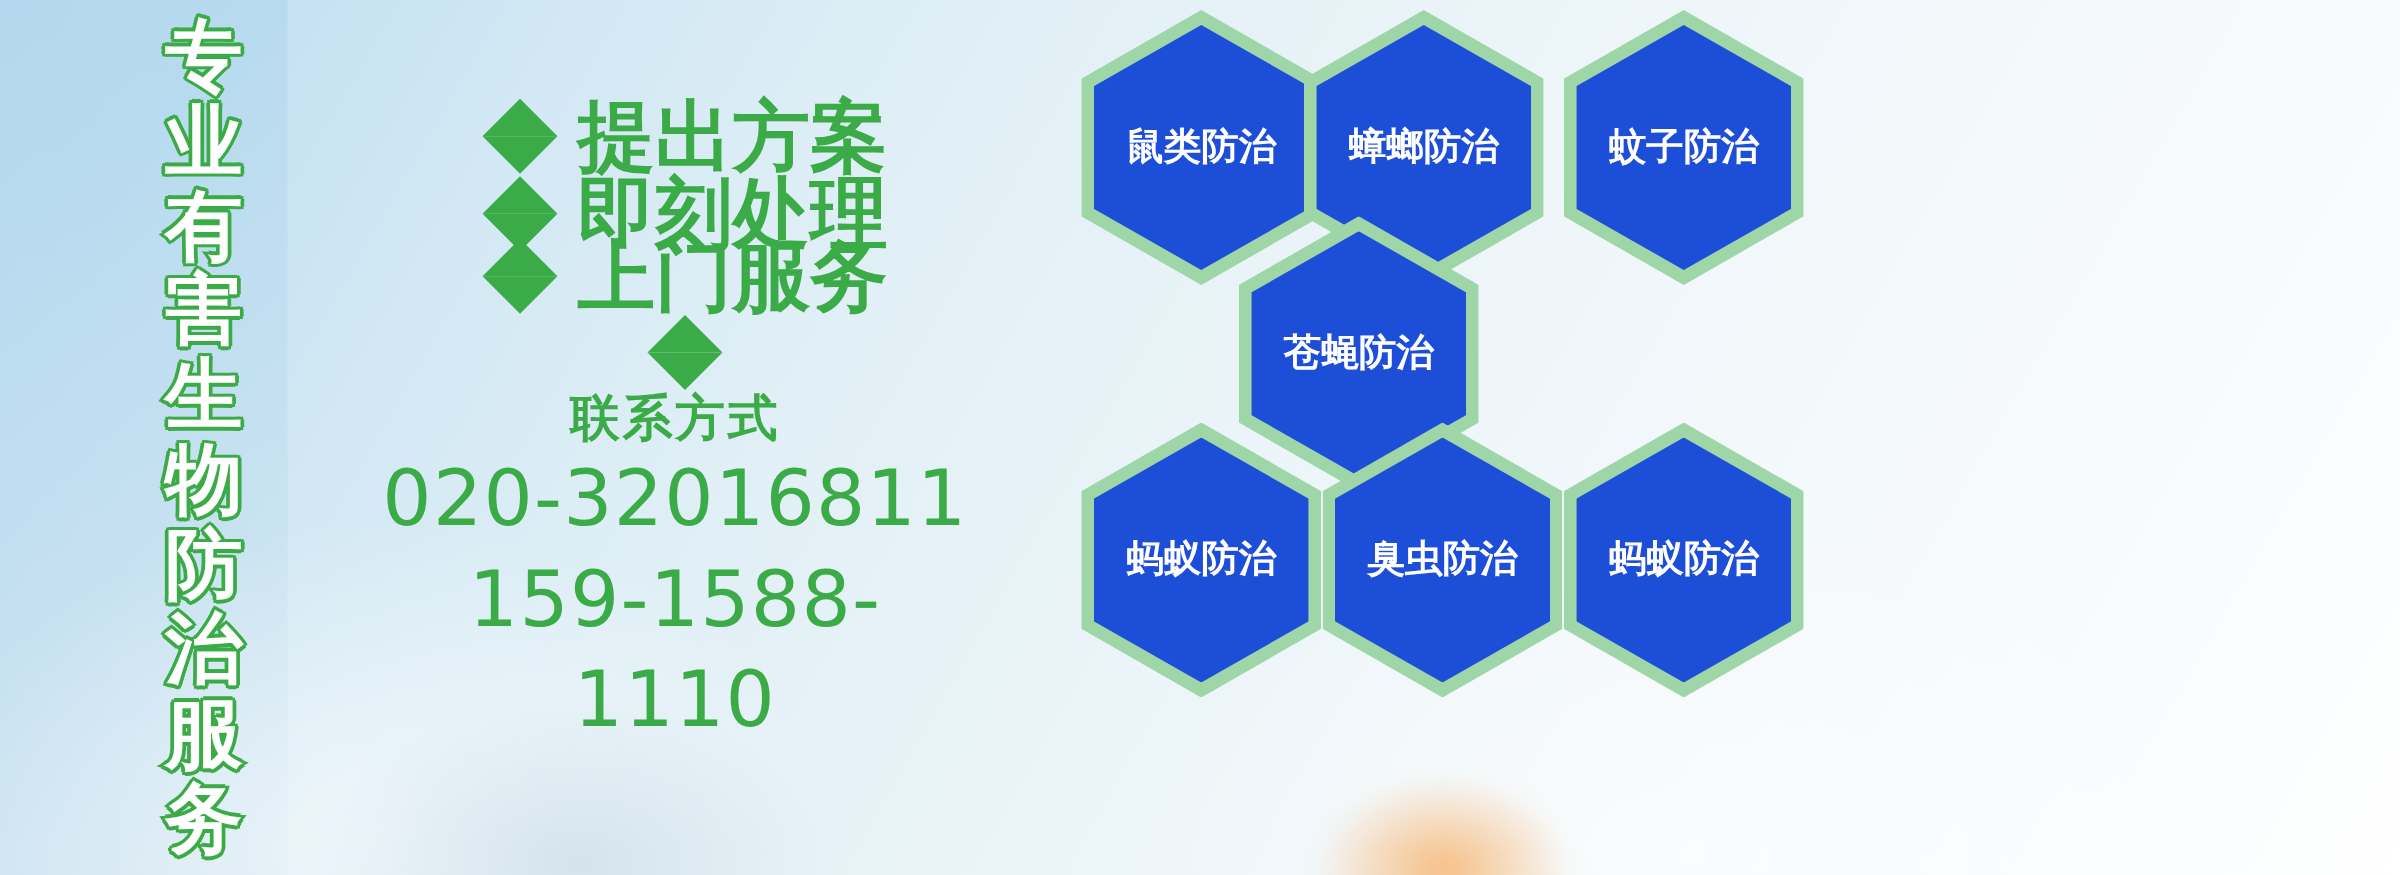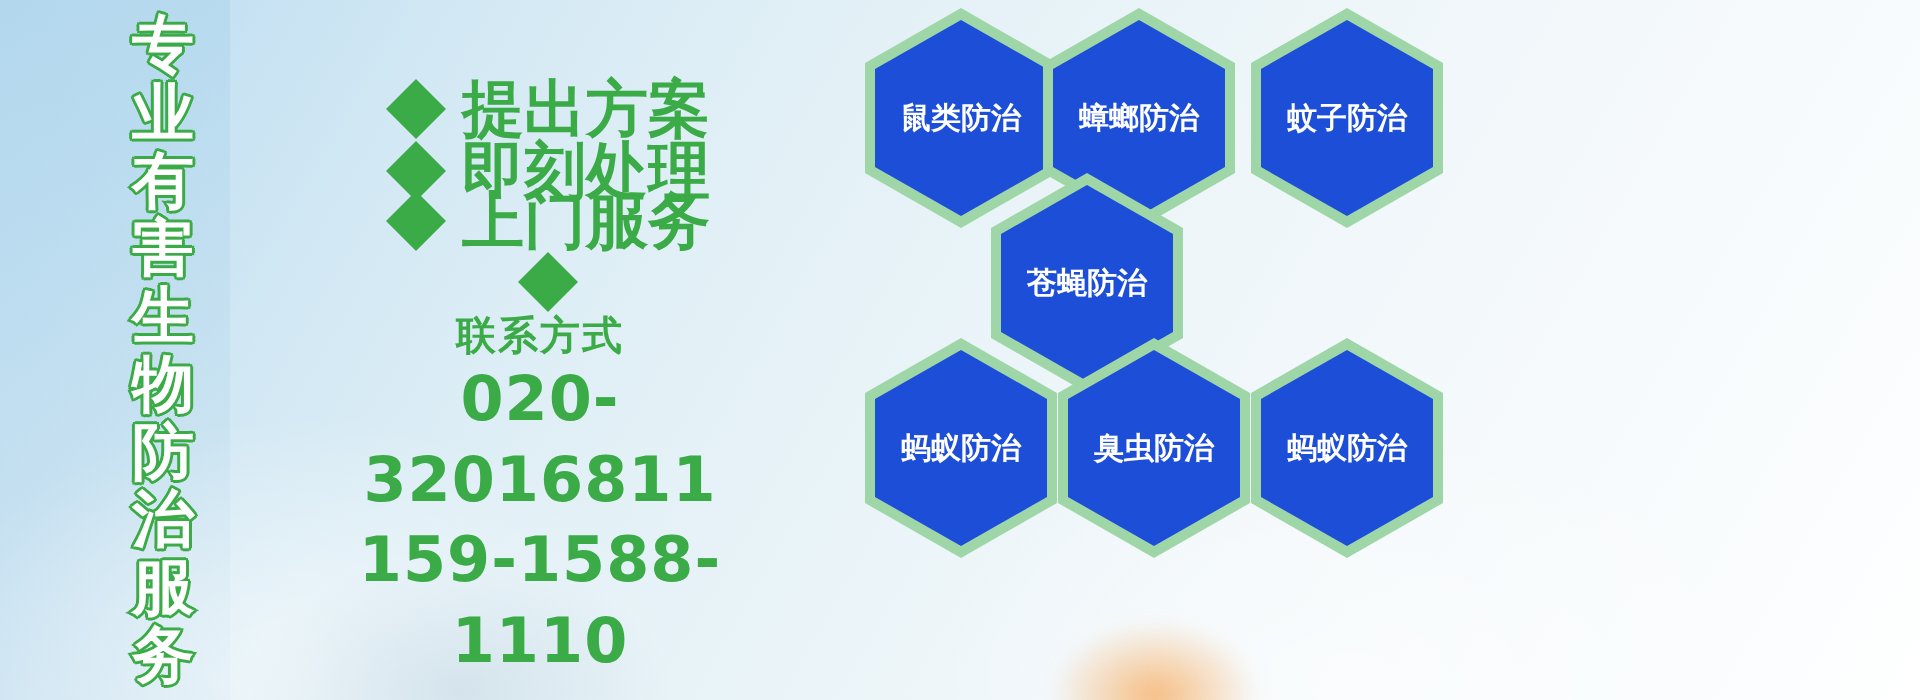--- a/index.html
+++ b/index.html
@@ -152,21 +152,21 @@
     font-family: "DejaVu Sans", "Liberation Sans", sans-serif;
     font-size: 40px;
     font-weight: bold;
     color: #3aab46;
     line-height: 1.18;
     letter-spacing: 2px;
   }
   #contact .contact-phone {
     font-family: "DejaVu Sans", "Liberation Sans", sans-serif;
     font-size: 62px;
-    font-weight: bold;
+    font-weight: normal;
     color: #3aab46;
     line-height: 1.30;
     letter-spacing: 1px;
   }
 
   
   #hex-grid {
     position: absolute;
     left: 855px;
     top: 0px;

